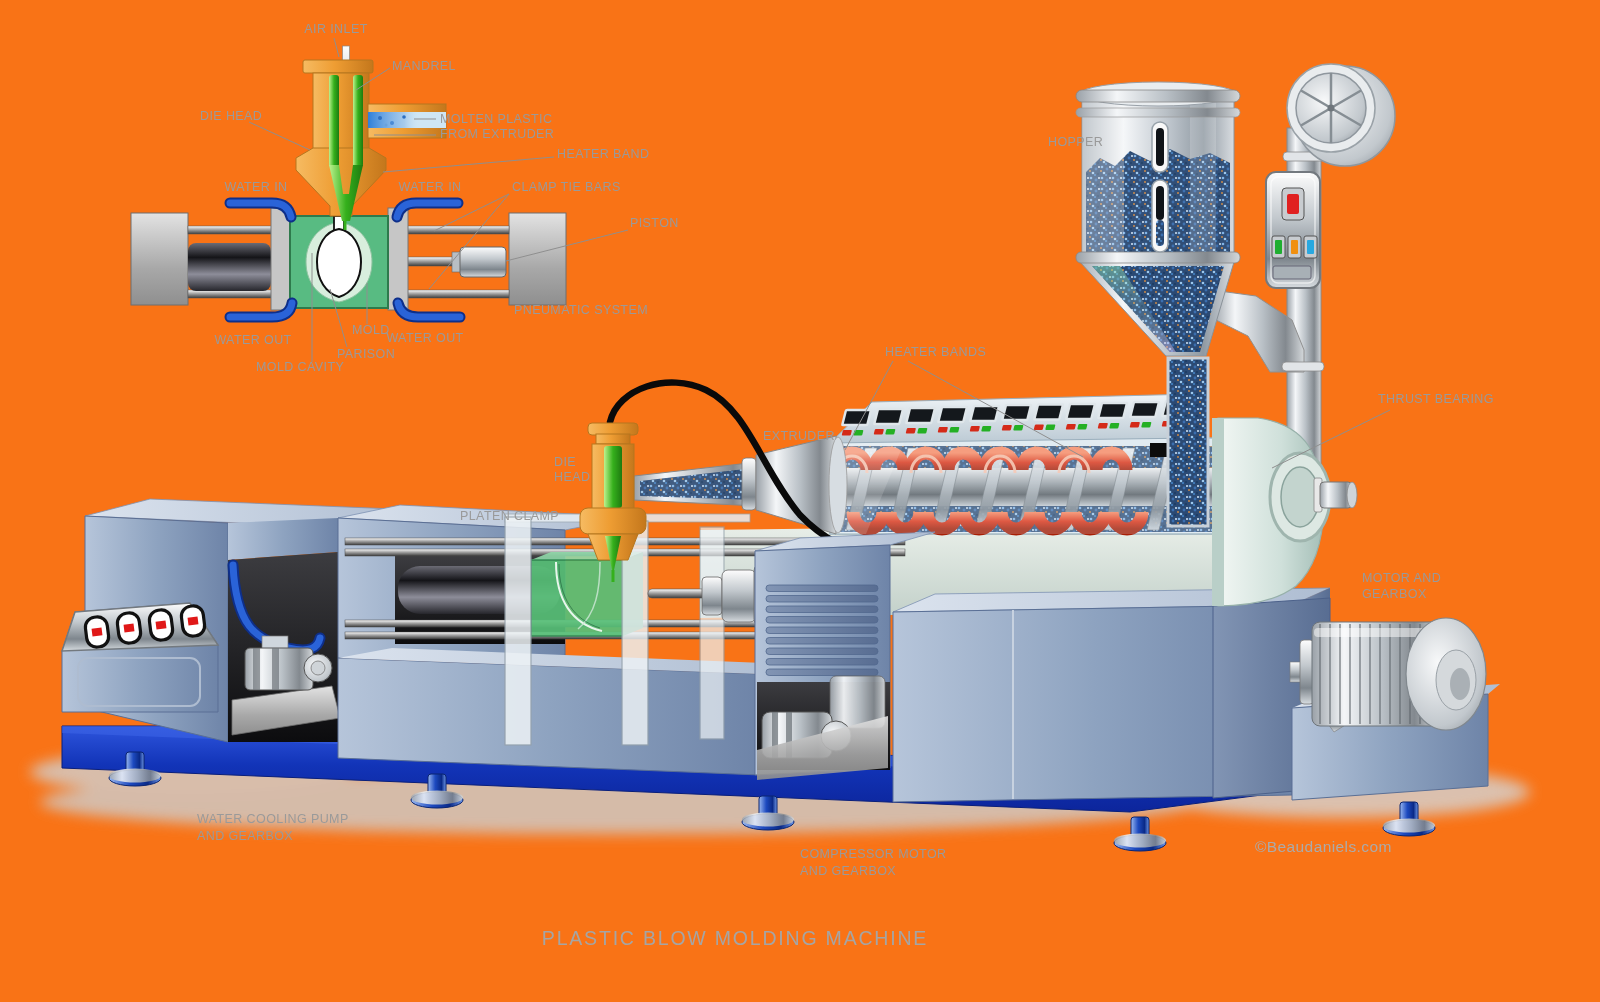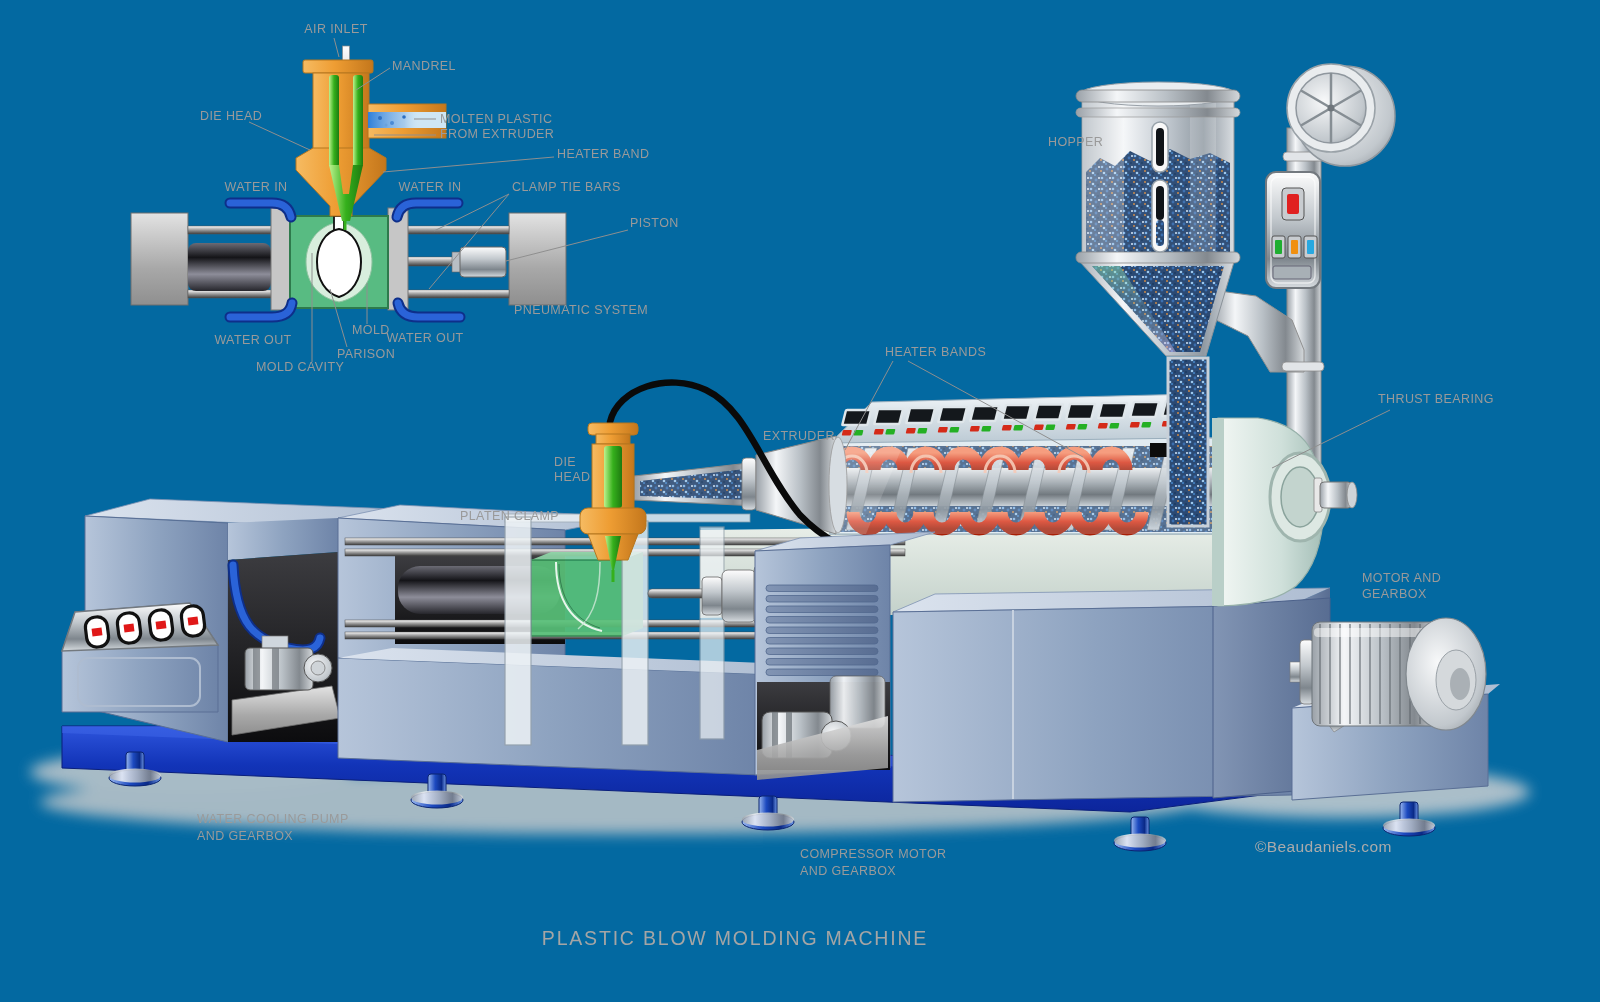--- a/index.html
+++ b/index.html
@@ -1,16 +1,16 @@
 <!DOCTYPE html>
 <html><head>
 <meta charset="utf-8">
 <style>
   html,body{margin:0;padding:0;background:#ffffff;}
-  #stage{position:relative;width:1600px;height:1002px;background:#0369a1;overflow:hidden;
+  #stage{position:relative;width:1600px;height:1002px;background:#f97316;overflow:hidden;
          font-family:"Liberation Sans",sans-serif;}
   svg{display:block}
   .lbl{font-family:"Liberation Sans",sans-serif;font-size:12.5px;letter-spacing:.4px;fill:#9a9a9a;}
   .lead{stroke:#8f8f8f;stroke-width:1;fill:none;}
   .title-txt{font-family:"Liberation Sans",sans-serif;font-size:19.5px;letter-spacing:1.8px;fill:#a5a5a5;}
   .credit-txt{font-family:"Liberation Sans",sans-serif;font-size:15.5px;letter-spacing:.4px;fill:#ababab;}
 </style>
 </head>
 <body>
 

